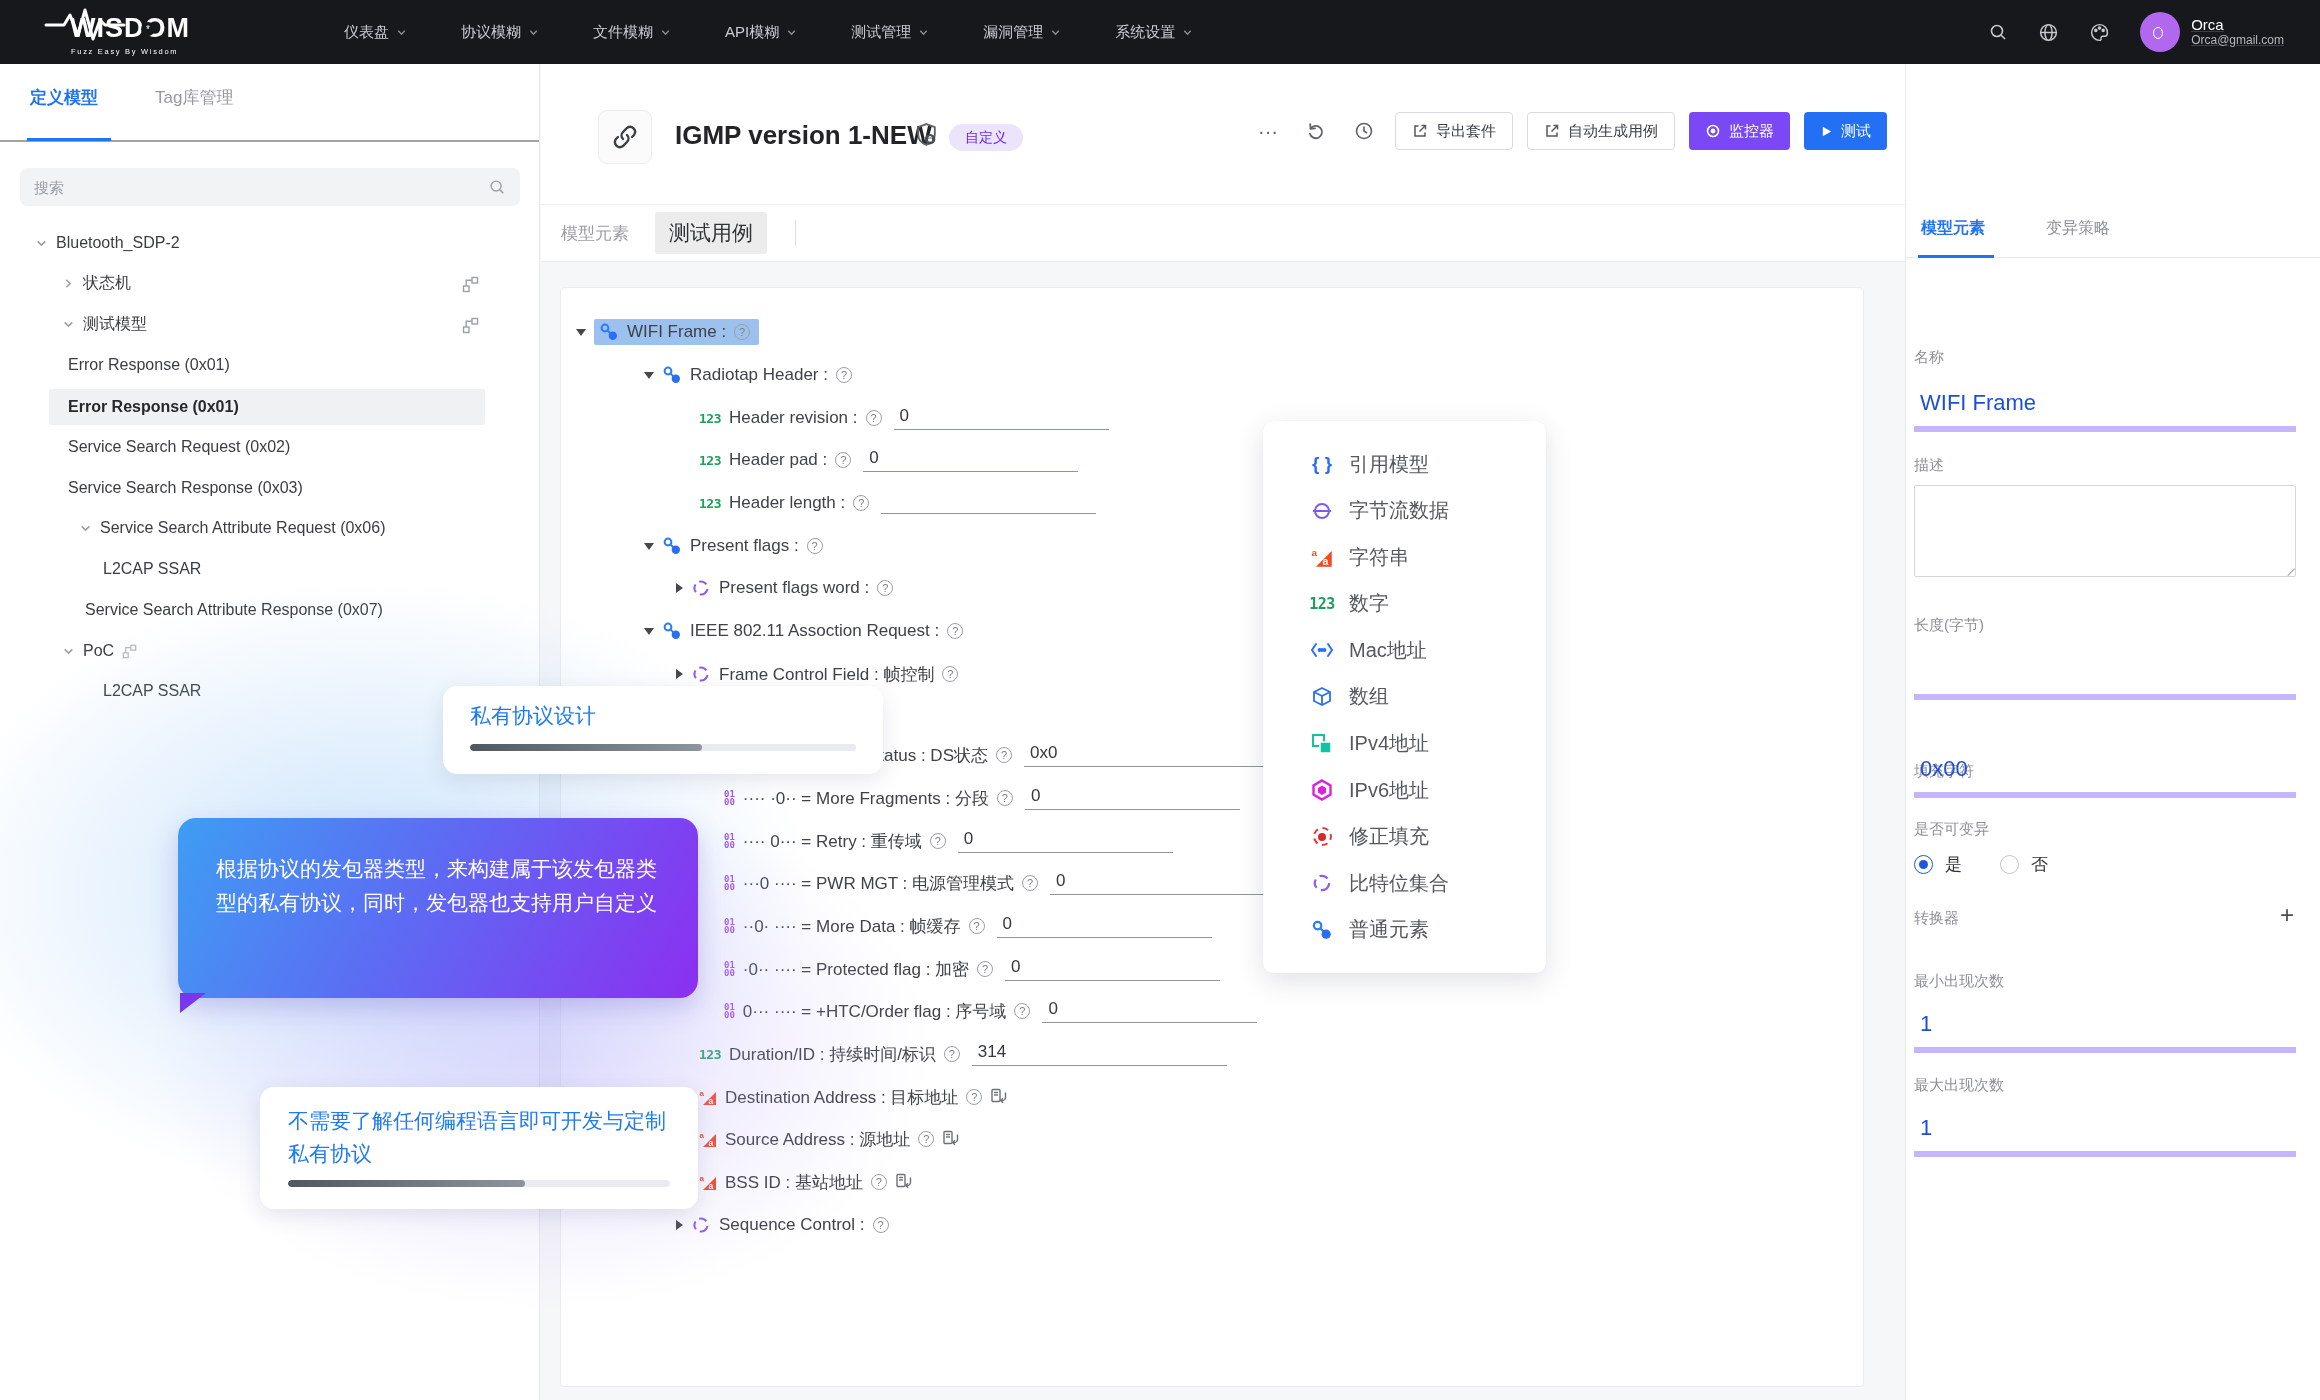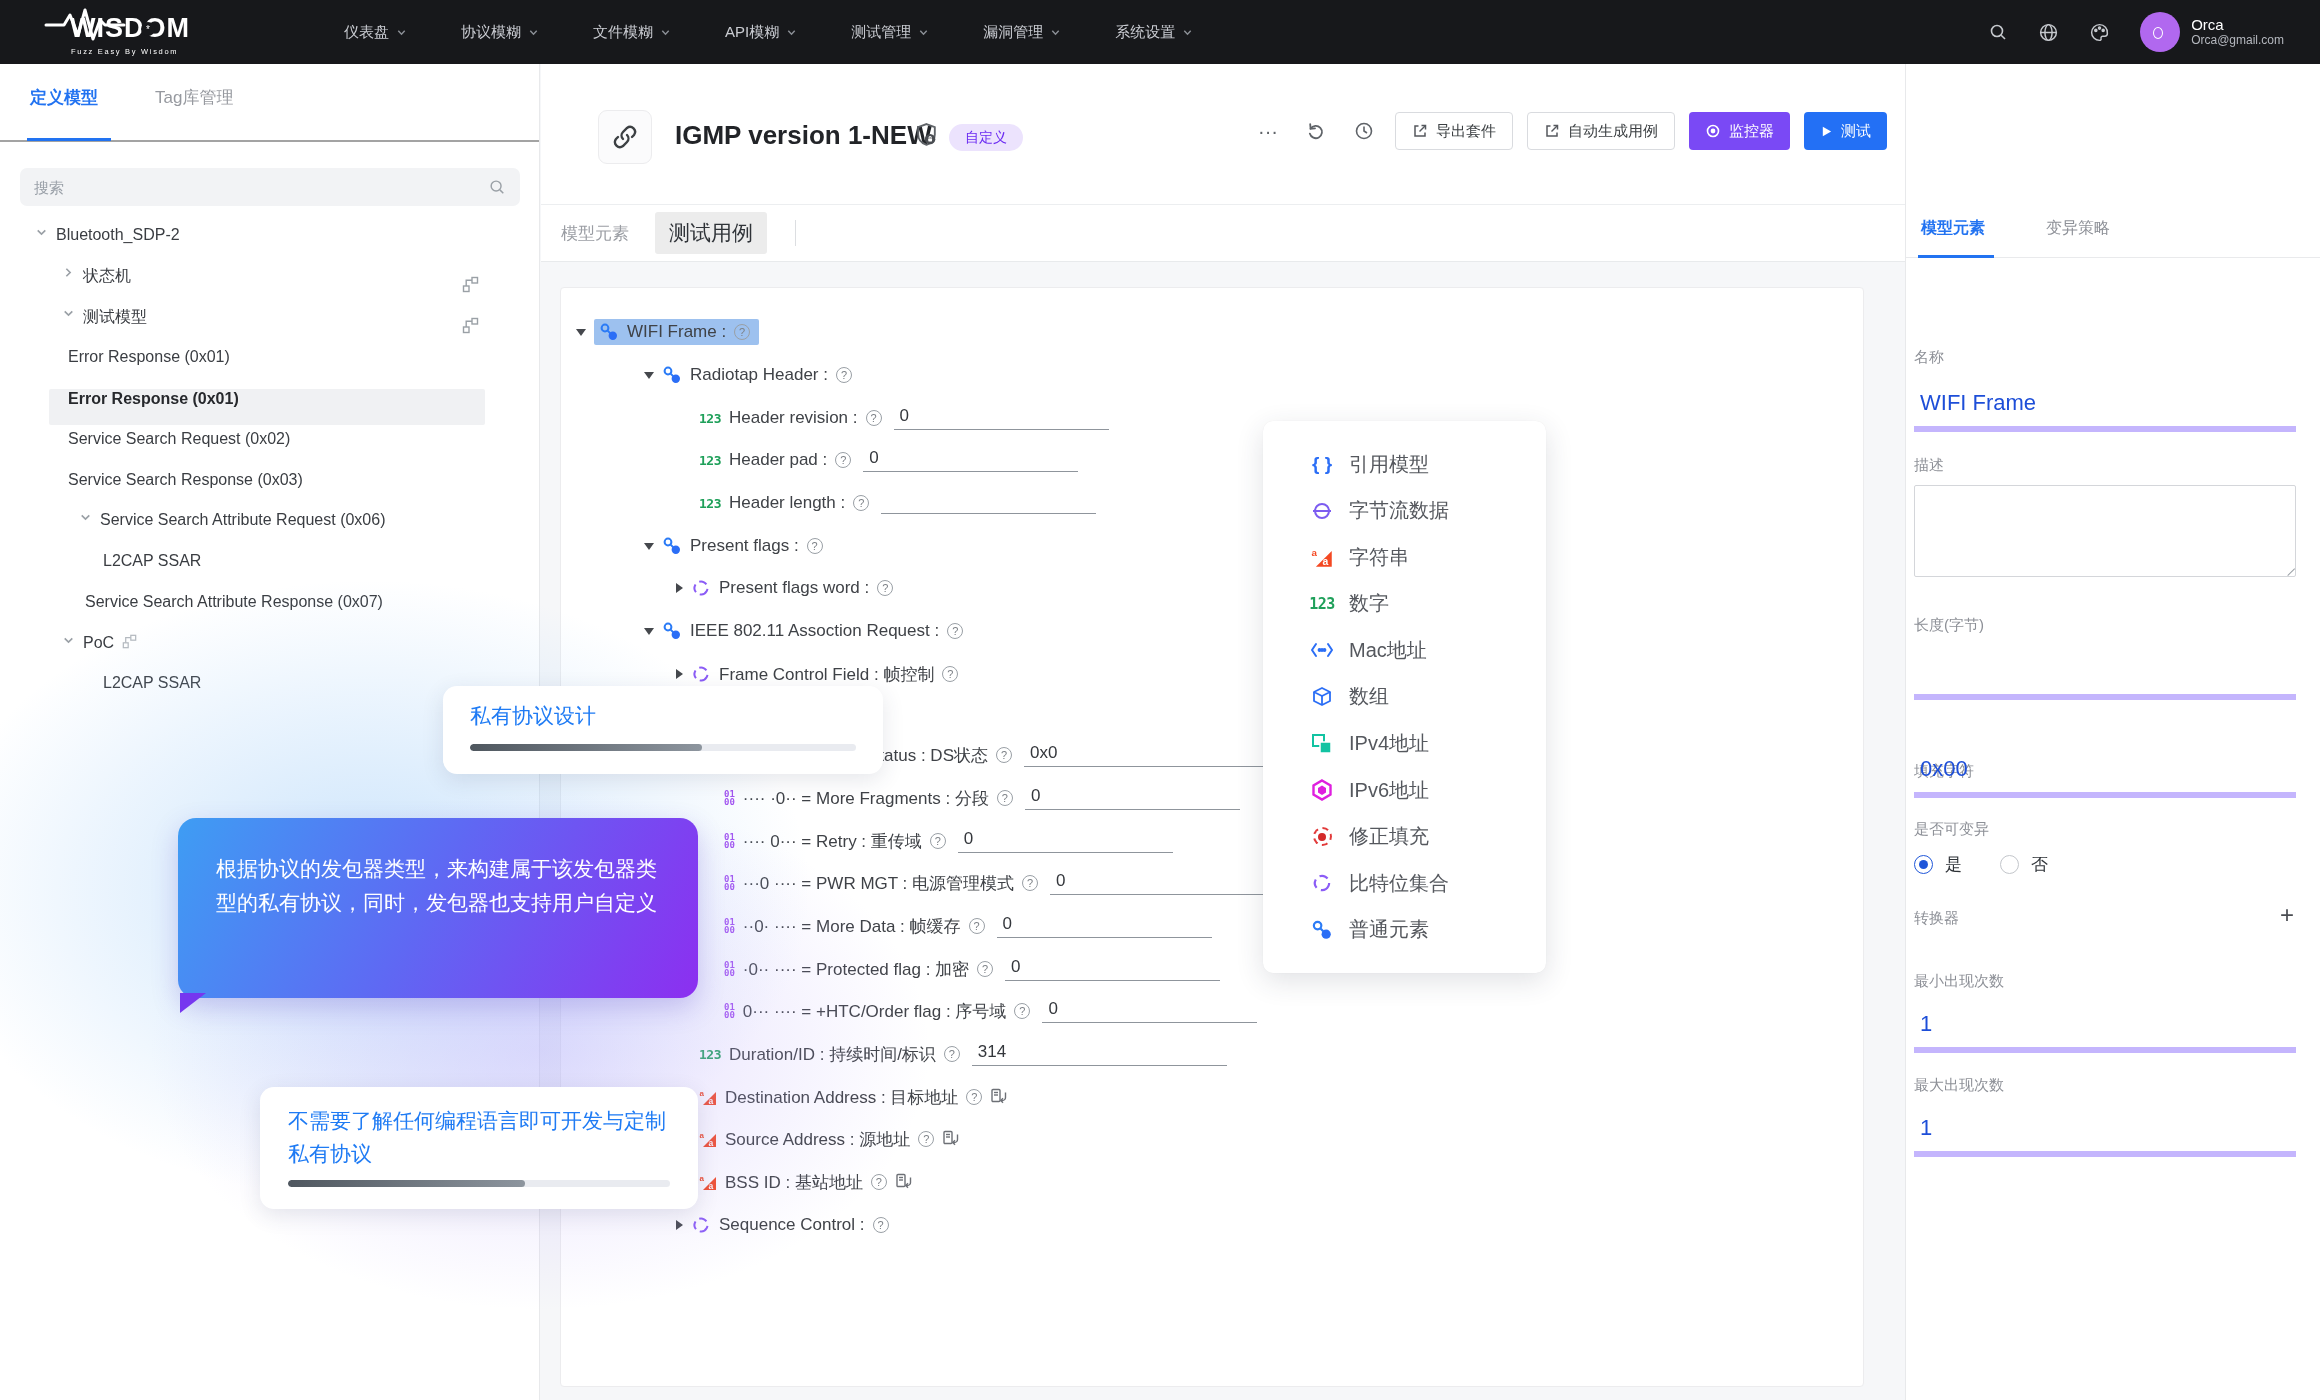--- a/index.html
+++ b/index.html
@@ -15,35 +15,35 @@
   .topnav{position:absolute;left:0;top:0;width:2320px;height:64px;background:#17181b;display:flex;align-items:center;z-index:30;}
   .logo{position:relative;width:210px;height:60px;margin-left:44px;flex:none;}
   .logo-wave{position:absolute;left:0;top:5px;}
   .logo-title{position:absolute;left:26px;top:11px;font-size:27px;font-weight:bold;color:#fff;letter-spacing:1px;}
   .logo-o-dot{position:absolute;left:97px;top:20px;width:14px;height:14px;border-radius:50%;background:#17181b;color:#fff;font-size:10px;display:flex;align-items:center;justify-content:center;}
   .logo-tagline{position:absolute;left:27px;top:45px;font-size:7.5px;letter-spacing:1.7px;color:#fff;white-space:nowrap;}
   .nav-menu{display:flex;gap:54px;margin-left:90px;}
   .nav-item{display:flex;align-items:center;gap:7px;font-size:15px;color:#caccd2;cursor:pointer;white-space:nowrap;}
   .nav-right{margin-left:auto;display:flex;align-items:center;gap:30px;padding-right:36px;}
   .nav-ic{display:flex;align-items:center;}
-  .nav-user{display:flex;align-items:center;gap:11px;}
+  .nav-user{display:flex;align-items:center;gap:11px;text-decoration:underline;}
   .avatar{position:relative;width:40px;height:40px;border-radius:50%;background:#b168ef;flex:none;}
   .avatar::after{content:"";position:absolute;left:13px;top:15px;width:8px;height:10px;border:1.6px solid #fff;border-radius:50%;}
   .u-name{font-size:15px;color:#fff;line-height:1.15;}
   .u-mail{font-size:12px;color:#b4b7be;line-height:1.15;}
   
   .sidebar{position:absolute;left:0;top:64px;width:540px;bottom:0;background:#fff;border-right:1px solid #e8e9eb;z-index:5;}
   .sb-tabs{position:relative;height:78px;border-bottom:2px solid #a3a3a3;}
   .sb-tab1{position:absolute;left:30px;top:22px;font-size:17px;font-weight:bold;color:#2273f1;cursor:pointer;}
   .sb-tab1-line{position:absolute;left:27px;bottom:-1px;width:84px;height:3px;background:#2273f1;}
   .sb-tab2{position:absolute;left:155px;top:22px;font-size:17px;color:#96999f;cursor:pointer;}
   .sb-search{position:absolute;left:20px;top:104px;width:500px;height:38px;background:#f2f3f5;border-radius:7px;display:flex;align-items:center;padding:0 14px;}
   .s-input{flex:1;border:none;outline:none;background:transparent;font-size:15px;color:#3c3f44;font-family:"Liberation Sans",sans-serif;}
   .s-input::placeholder{color:#9aa0a8;}
-  .srow{position:absolute;height:34px;display:flex;gap:8px;font-size:16px;color:#3a3d42;cursor:pointer;white-space:nowrap;}
+  .srow{position:absolute;height:34px;display:flex;align-items:center;gap:8px;font-size:16px;color:#3a3d42;cursor:pointer;white-space:nowrap;}
   .srow-sel-bg{position:absolute;left:49px;top:325px;width:436px;height:36px;background:#f0f1f3;border-radius:2px;}
   .srow.sel{font-weight:bold;color:#26282c;}
   .sb-flow{position:absolute;display:flex;}
   
   .main-head{position:absolute;left:541px;top:64px;width:1364px;height:141px;background:#fff;border-bottom:1px solid #eceef0;z-index:2;}
   .mh-iconbox{position:absolute;left:57px;top:46px;width:54px;height:54px;border:1px solid #ececee;border-radius:9px;background:#fbfbfc;display:flex;align-items:center;justify-content:center;}
   .mh-title{position:absolute;left:134px;top:56px;font-size:26px;font-weight:bold;color:#222428;}
   .mh-shield{position:absolute;left:372px;top:58px;}
   .mh-badge{position:absolute;left:408px;top:60px;height:27px;padding:0 16px;border-radius:14px;background:#ece3fd;color:#6b2bf2;font-size:14px;display:flex;align-items:center;}
   .mh-tools{position:absolute;right:18px;top:48px;display:flex;align-items:center;gap:14px;}

